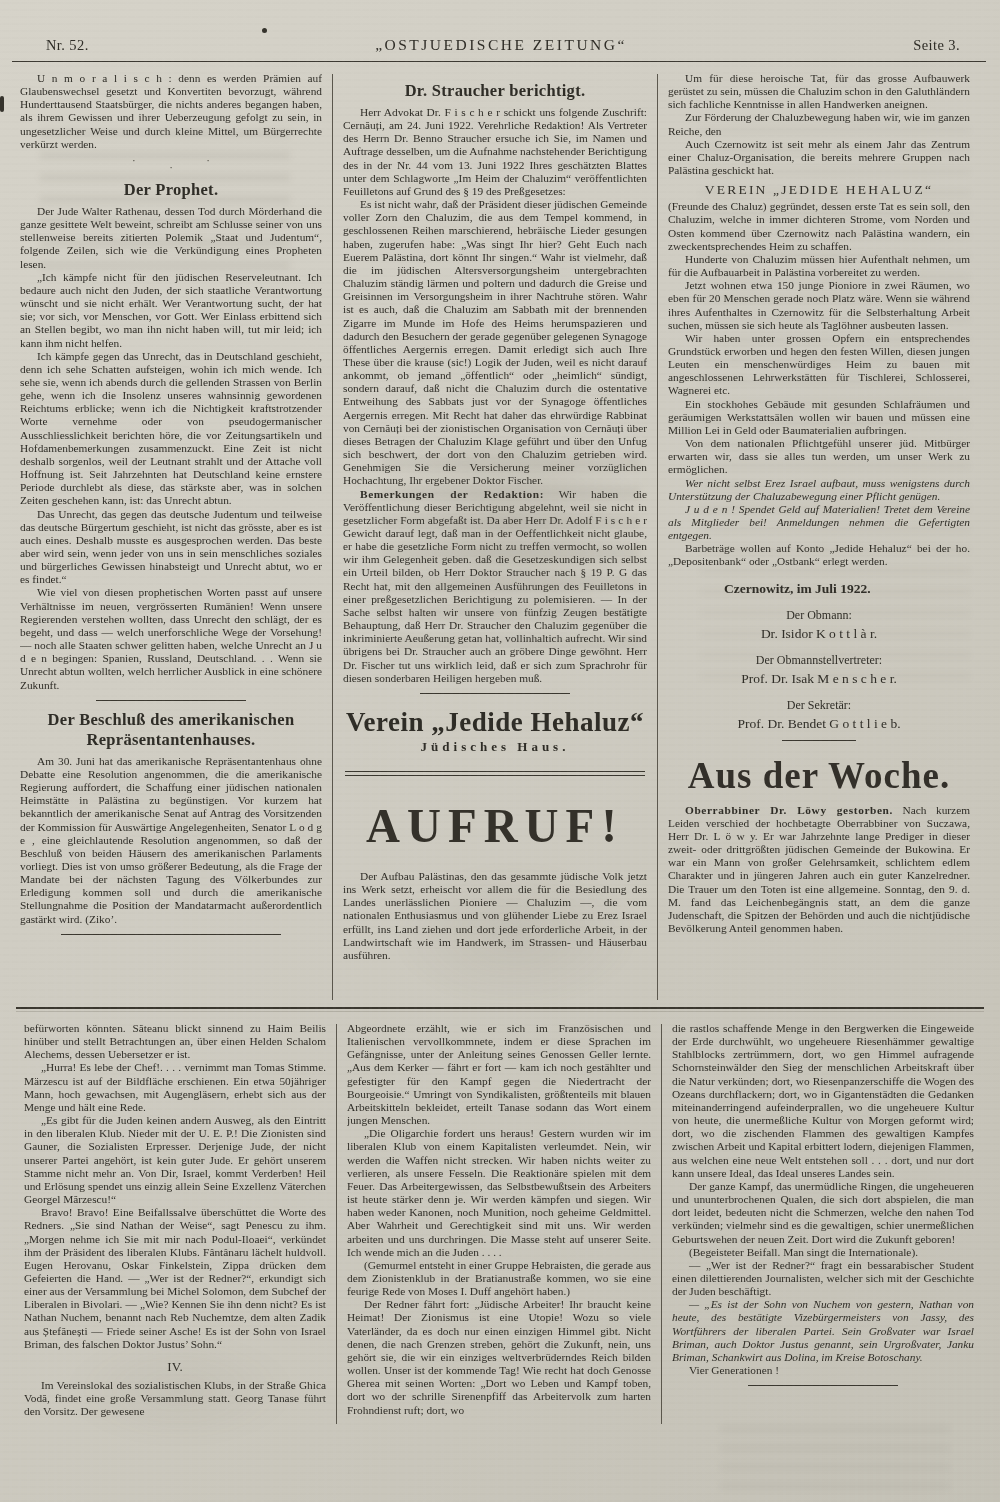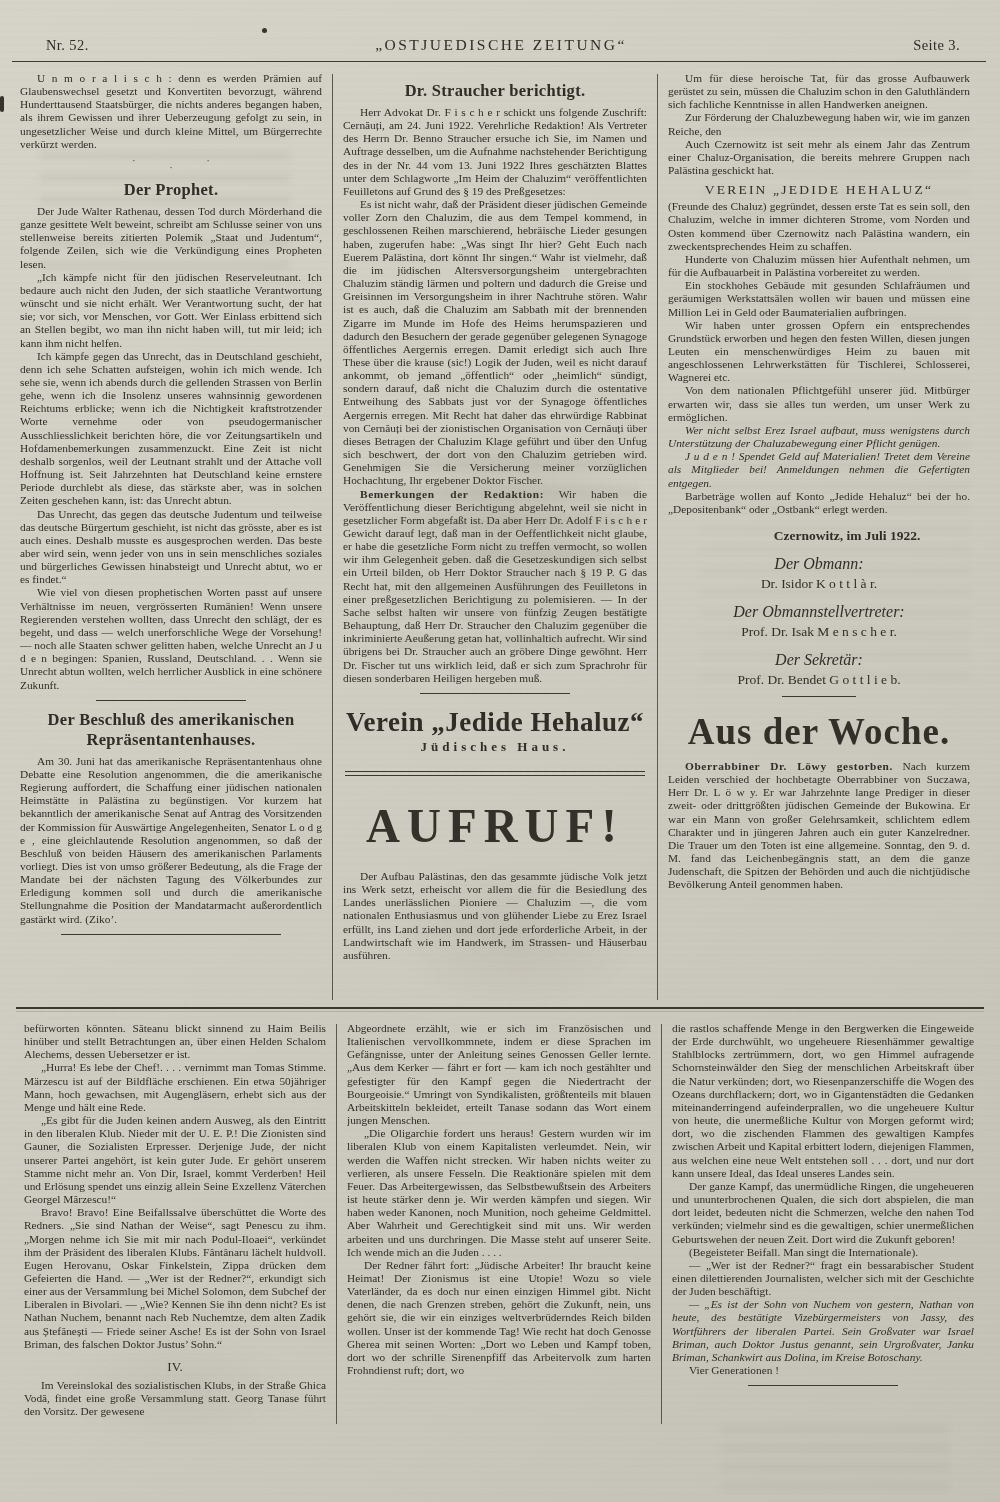--- a/index.html
+++ b/index.html
@@ -51,23 +51,23 @@
   .para .lead{font-weight:bold;letter-spacing:.6px;}
   .h2{font-size:16.5px;font-weight:bold;text-align:center;margin:9px 6px 5px;line-height:20px;letter-spacing:.3px;}
   .h1{font-size:27px;font-weight:bold;text-align:center;margin:13px 0 1px;letter-spacing:.5px;}
   .subhead{font-size:13px;font-weight:bold;text-align:center;letter-spacing:4px;margin:1px 0 16px;}
   .drule{height:3px;border-top:1.4px solid #3a372f;border-bottom:1.4px solid #3a372f;margin:0 2px 8px;}
   .display{font-weight:bold;text-align:center;}
   .display.aufruf{font-size:47px;letter-spacing:7px;margin:22px 0 18px;transform:scaleY(1.04);color:#34312a;}
   .display.woche{font-size:37px;margin:12px 0 8px;letter-spacing:1px;transform:scaleY(1.05);color:#33302a;}
   .caps{text-align:center;font-size:13.5px;letter-spacing:2.2px;margin:5px 0 2px;}
   .centerline{text-align:center;font-size:12.3px;margin:5px 0 0;}
-  .centerline.officer-title{margin-top:11px;font-size:16px;font-style:italic;}
+  .centerline.officer-title{margin-top:11px;font-size:12px;}
   .centerline.officer-name{margin-top:3px;font-size:13.5px;}
-  .centerline.dateline{text-align:center;padding-left:56px;font-weight:bold;font-size:13.5px;margin-top:12px;}
+  .centerline.dateline{text-align:left;padding-left:56px;font-weight:bold;font-size:13.5px;margin-top:12px;}
   .centerline.roman{font-size:13px;margin:8px 0 4px;}
   .rule{border-top:1.2px solid #3a372f;margin:8px auto;}
   .rule.short{width:74px;}
   .rule.med{width:150px;}
   .rule.long{width:220px;}
   .asterism{text-align:center;color:#45423a;line-height:7px;margin:6px 0 2px;font-size:11px;}
   .asterism div{letter-spacing:34px;padding-left:34px;}
 </style>
 </head>
 <body>
@@ -122,22 +122,23 @@
         <p class="para">Der Aufbau Palästinas, den das gesammte jüdische Volk jetzt ins Werk setzt, erheischt vor allem die für die Besiedlung des Landes unerlässlichen Pioniere — Chaluzim —, die vom nationalen Enthusiasmus und von glühender Liebe zu Erez Israel erfüllt, ins Land ziehen und dort jede erforderliche Arbeit, in der Landwirtschaft wie im Handwerk, im Strassen- und Häuserbau ausführen.</p>
       </div>
     <div class="vrule"></div>
     <div class="col">
         <p class="para">Um für diese heroische Tat, für das grosse Aufbauwerk gerüstet zu sein, müssen die Chaluzim schon in den Galuthländern sich fachliche Kenntnisse in allen Handwerken aneignen.</p>
         <p class="para">Zur Förderung der Chaluzbewegung haben wir, wie im ganzen Reiche, den</p>
         <p class="para">Auch Czernowitz ist seit mehr als einem Jahr das Zentrum einer Chaluz-Organisation, die bereits mehrere Gruppen nach Palästina geschickt hat.</p>
         <div class="caps">VEREIN „JEDIDE HEHALUZ“</div>
         <p class="para noindent">(Freunde des Chaluz) gegründet, dessen erste Tat es sein soll, den Chaluzim, welche in immer dichteren Strome, vom Norden und Osten kommend über Czernowitz nach Palästina wandern, ein zweckentsprechendes Heim zu schaffen.</p>
         <p class="para">Hunderte von Chaluzim müssen hier Aufenthalt nehmen, um für die Aufbauarbeit in Palästina vorbereitet zu werden.</p>
+        <p class="para">Jetzt wohnen etwa 150 junge Pioniore in zwei Räumen, wo eben für 20 Menschen gerade noch Platz wäre. Wenn sie während ihres Aufenthaltes in Czernowitz für die Selbsterhaltung Arbeit suchen, müssen sie sich heute als Taglöhner ausbeuten lassen.</p>
+        <p class="para">Wir haben unter grossen Opfern ein entsprechendes Grundstück erworben und hegen den festen Willen, diesen jungen Leuten ein menschenwürdiges Heim zu bauen mit angeschlossenen Lehrwerkstätten für Tischlerei, Schlosserei, Wagnerei etc.</p>
         <p class="para">Ein stockhohes Gebäude mit gesunden Schlafräumen und geräumigen Werkstattsälen wollen wir bauen und müssen eine Million Lei in Geld oder Baumaterialien aufbringen.</p>
-        <p class="para">Wir haben unter grossen Opfern ein entsprechendes Grundstück erworben und hegen den festen Willen, diesen jungen Leuten ein menschenwürdiges Heim zu bauen mit angeschlossenen Lehrwerkstätten für Tischlerei, Schlosserei, Wagnerei etc.</p>
         <p class="para">Von dem nationalen Pflichtgefühl unserer jüd. Mitbürger erwarten wir, dass sie alles tun werden, um unser Werk zu ermöglichen.</p>
         <p class="para italic">Wer nicht selbst Erez Israel aufbaut, muss wenigstens durch Unterstützung der Chaluzabewegung einer Pflicht genügen.</p>
         <p class="para italic">J u d e n !  Spendet Geld auf Materialien! Tretet dem Vereine als Mitglieder bei! Anmeldungen nehmen die Gefertigten entgegen.</p>
         <p class="para">Barbeträge wollen auf Konto „Jedide Hehaluz“ bei der ho. „Depositenbank“ oder „Ostbank“ erlegt werden.</p>
         <div class="centerline dateline">Czernowitz, im Juli 1922.</div>
         <div class="centerline officer-title">Der Obmann:</div>
         <div class="centerline officer-name">Dr. Isidor K o t t l à r.</div>
         <div class="centerline officer-title">Der Obmannstellvertreter:</div>
         <div class="centerline officer-name">Prof. Dr. Isak M e n s c h e r.</div>
         <div class="centerline officer-title">Der Sekretär:</div>
@@ -156,20 +157,21 @@
         <p class="para">„Hurra! Es lebe der Chef!. . . . vernimmt man Tomas Stimme. Märzescu ist auf der Bildfläche erschienen. Ein etwa 50jähriger Mann, hoch gewachsen, mit Augengläsern, erhebt sich aus der Menge und hält eine Rede.</p>
         <p class="para">„Es gibt für die Juden keinen andern Ausweg, als den Eintritt in den liberalen Klub. Nieder mit der U. E. P.! Die Zionisten sind Gauner, die Sozialisten Erpresser. Derjenige Jude, der nicht unserer Partei angehört, ist kein guter Jude. Er gehört unserem Stamme nicht mehr an. Von Dir, Israel, kommt Verderben! Heil und Erlösung spendet uns einzig allein Seine Exzellenz Väterchen Georgel Mărzescu!“</p>
         <p class="para">Bravo! Bravo! Eine Beifallssalve überschüttet die Worte des Redners. „Sie sind Nathan der Weise“, sagt Penescu zu ihm. „Morgen nehme ich Sie mit mir nach Podul-Iloaei“, verkündet ihm der Präsident des liberalen Klubs. Fântânaru lächelt huldvoll. Eugen Herovanu, Oskar Finkelstein, Zippa drücken dem Gefeierten die Hand. — „Wer ist der Redner?“, erkundigt sich einer aus der Versammlung bei Michel Solomon, dem Subchef der Liberalen in Bivolari. — „Wie? Kennen Sie ihn denn nicht? Es ist Nathan Nuchem, benannt nach Reb Nuchemtze, dem alten Zadik aus Ștefănești — Friede seiner Asche! Es ist der Sohn von Israel Briman, des falschen Doktor Justus’ Sohn.“</p>
         <div class="centerline roman">IV.</div>
         <p class="para">Im Vereinslokal des sozialistischen Klubs, in der Straße Ghica Vodă, findet eine große Versammlung statt. Georg Tanase führt den Vorsitz. Der gewesene</p>
       </div>
     <div class="vrule"></div>
     <div class="col mid">
         <p class="para noindent">Abgeordnete erzählt, wie er sich im Französischen und Italienischen vervollkommnete, indem er diese Sprachen im Gefängnisse, unter der Anleitung seines Genossen Geller lernte. „Aus dem Kerker — fährt er fort — kam ich noch gestählter und gefestigter für den Kampf gegen die Niedertracht der Bourgeoisie.“ Umringt von Syndikalisten, größtenteils mit blauen Arbeitskitteln bekleidet, erteilt Tanase sodann das Wort einem jungen Menschen.</p>
         <p class="para">„Die Oligarchie fordert uns heraus! Gestern wurden wir im liberalen Klub von einem Kapitalisten verleumdet. Nein, wir werden die Waffen nicht strecken. Wir haben nichts weiter zu verlieren, als unsere Fesseln. Die Reaktionäre spielen mit dem Feuer. Das Arbeitergewissen, das Selbstbewußtsein des Arbeiters ist heute stärker denn je. Wir werden kämpfen und siegen. Wir haben weder Kanonen, noch Munition, noch geheime Geldmittel. Aber Wahrheit und Gerechtigkeit sind mit uns. Wir werden arbeiten und uns durchringen. Die Masse steht auf unserer Seite. Ich wende mich an die Juden . . . .</p>
+        <p class="para">(Gemurmel entsteht in einer Gruppe Hebraisten, die gerade aus dem Zionistenklub in der Bratianustraße kommen, wo sie eine feurige Rede von Moses I. Duff angehört haben.)</p>
         <p class="para">Der Redner fährt fort: „Jüdische Arbeiter! Ihr braucht keine Heimat! Der Zionismus ist eine Utopie! Wozu so viele Vaterländer, da es doch nur einen einzigen Himmel gibt. Nicht denen, die nach Grenzen streben, gehört die Zukunft, nein, uns gehört sie, die wir ein einziges weltverbrüderndes Reich bilden wollen. Unser ist der kommende Tag! Wie recht hat doch Genosse Gherea mit seinen Worten: „Dort wo Leben und Kampf toben, dort wo der schrille Sirenenpfiff das Arbeitervolk zum harten Frohndienst ruft; dort, wo</p>
       </div>
     <div class="vrule"></div>
     <div class="col">
         <p class="para noindent">die rastlos schaffende Menge in den Bergwerken die Eingeweide der Erde durchwühlt, wo ungeheuere Riesenhämmer gewaltige Stahlblocks zertrümmern, dort, wo gen Himmel aufragende Schornsteinwälder den Sieg der menschlichen Arbeitskraft über die Natur verkünden; dort, wo Riesenpanzerschiffe die Wogen des Ozeans durchflackern; dort, wo in Gigantenstädten die Gedanken miteinanderringend aufeinderprallen, wo die ungeheuere Kultur von heute, die unermeßliche Kultur von Morgen geformt wird; dort, wo die zischenden Flammen des gewaltigen Kampfes zwischen Arbeit und Kapital erbittert lodern, diejenigen Flammen, aus welchen eine neue Welt entstehen soll . . . dort, und nur dort kann unsere Ideal, das Ideal unseres Landes sein.</p>
         <p class="para">Der ganze Kampf, das unermüdliche Ringen, die ungeheueren und ununterbrochenen Qualen, die sich dort abspielen, die man dort leidet, bedeuten nicht die Schmerzen, welche den nahen Tod verkünden; vielmehr sind es die gewaltigen, schier unermeßlichen Geburtswehen der neuen Zeit. Dort wird die Zukunft geboren!</p>
         <p class="para">(Begeisteter Beifall. Man singt die Internationale).</p>
         <p class="para">— „Wer ist der Redner?“ fragt ein bessarabischer Student einen dilettierenden Journalisten, welcher sich mit der Geschichte der Juden beschäftigt.</p>
         <p class="para italic">— „Es ist der Sohn von Nuchem von gestern, Nathan von heute, des bestätigte Vizebürgermeisters von Jassy, des Wortführers der liberalen Partei. Sein Großvater war Israel Briman, auch Doktor Justus genannt, sein Urgroßvater, Janku Briman, Schankwirt aus Dolina, im Kreise Botoschany.</p>
         <p class="para">Vier Generationen !</p>

